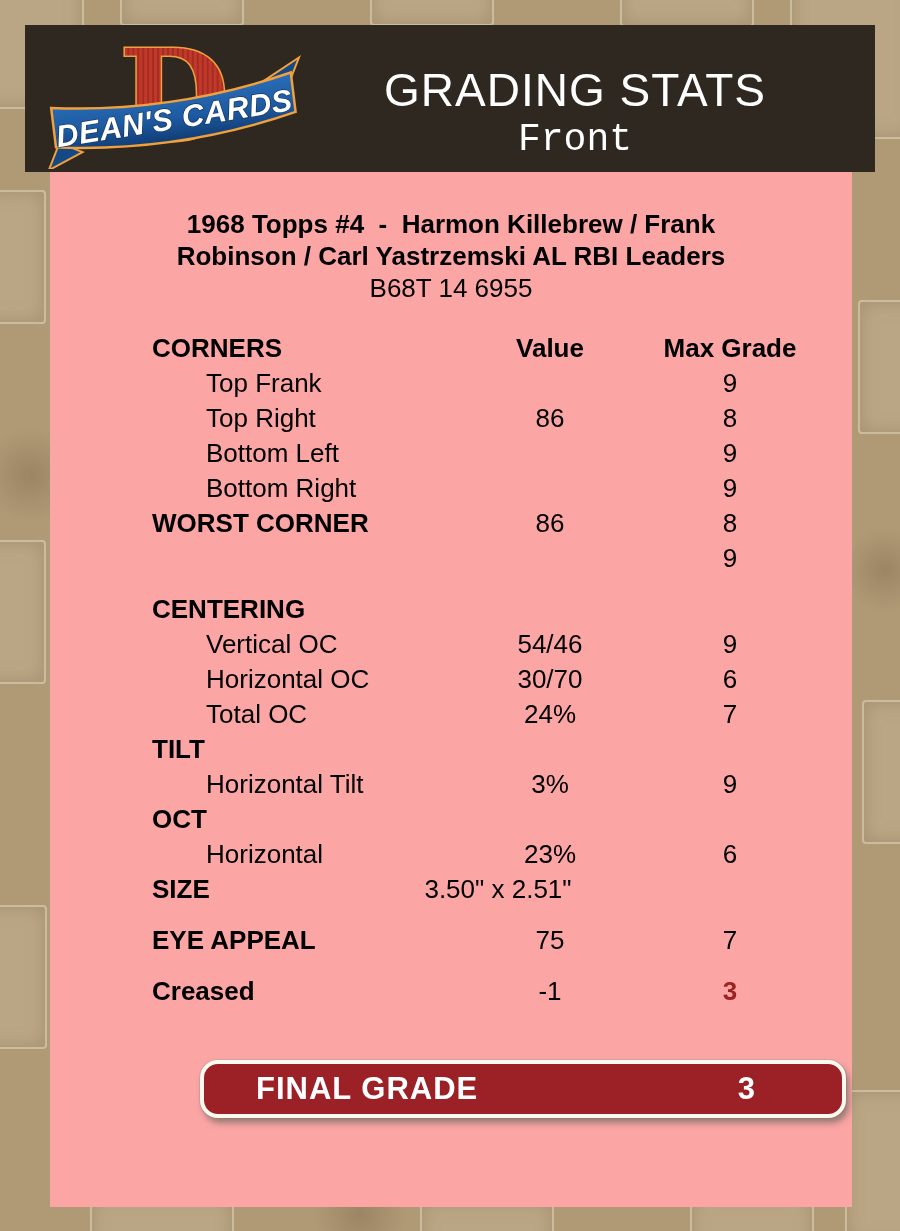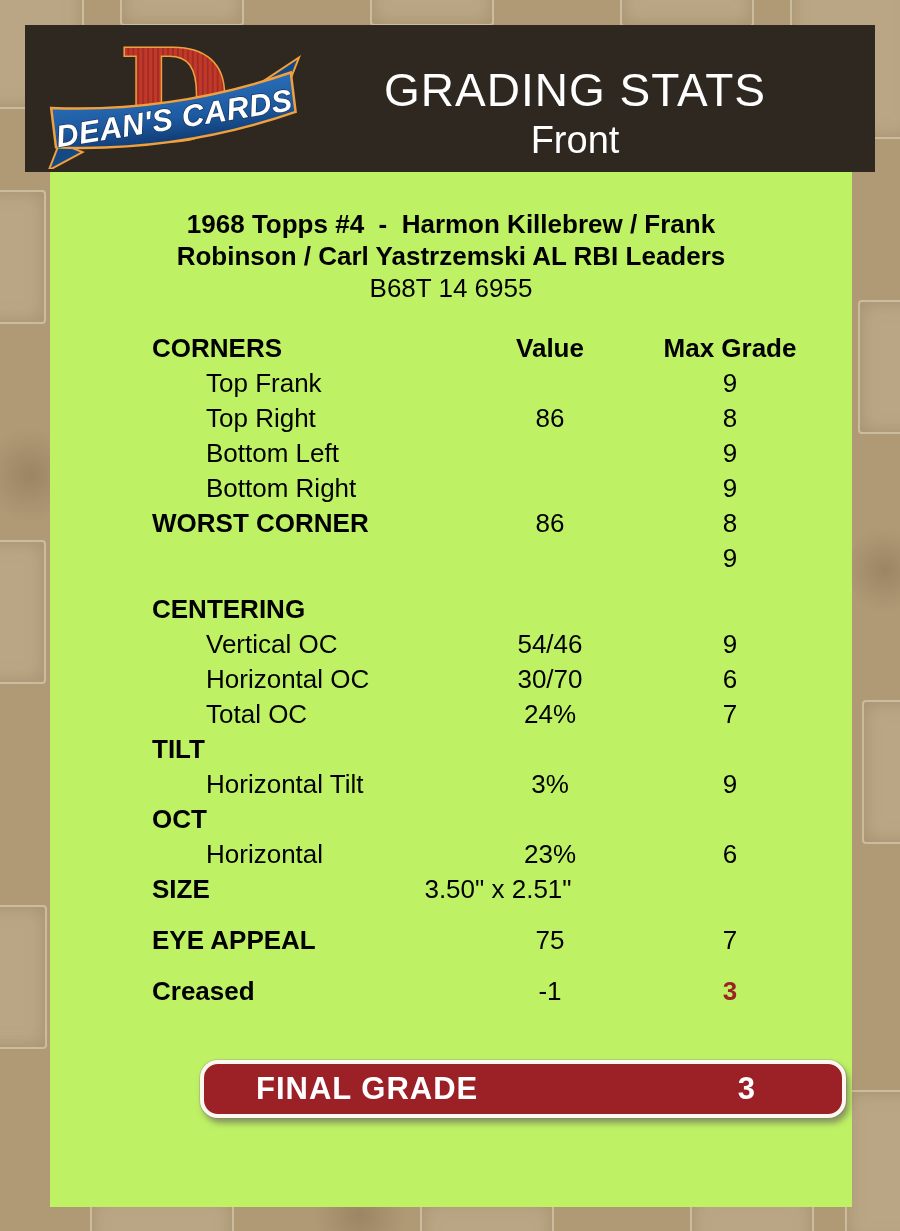--- a/index.html
+++ b/index.html
@@ -30,26 +30,26 @@
   }
   .logo{position:absolute;left:16px;top:4px;width:262px;height:140px;}
   .header-titles{
     position:absolute;left:280px;top:0;width:540px;height:150px;
     text-align:center;color:#ffffff;
   }
   .main-title{
     padding-top:40px;font-size:46px;line-height:50px;letter-spacing:1px;
     white-space:nowrap;
   }
-  .sub-title{font-size:38px;line-height:42px;margin-top:4px;}
+  .sub-title{font-size:38px;line-height:42px;margin-top:4px;font-family:Liberation Mono, monospace;}
 
   
   .panel{
     position:absolute;left:50px;top:172px;width:802px;height:1035px;
-    background:#bef264;
+    background:#fca5a5;
   }
   .card-title{
     margin:36px auto 0;width:620px;text-align:center;
     font-size:26px;font-weight:bold;line-height:32px;color:#000;
   }
   .card-code{
     text-align:center;font-size:26px;line-height:26px;margin-top:3px;color:#000;
   }
 
   

